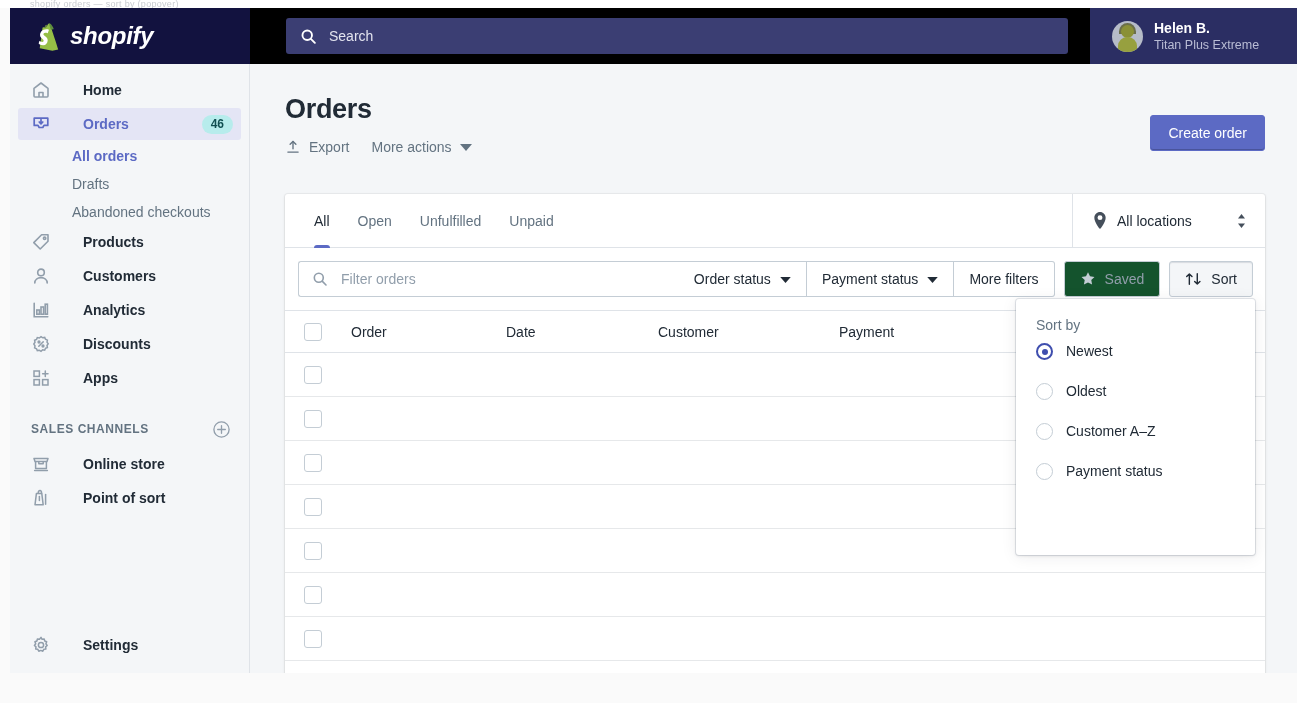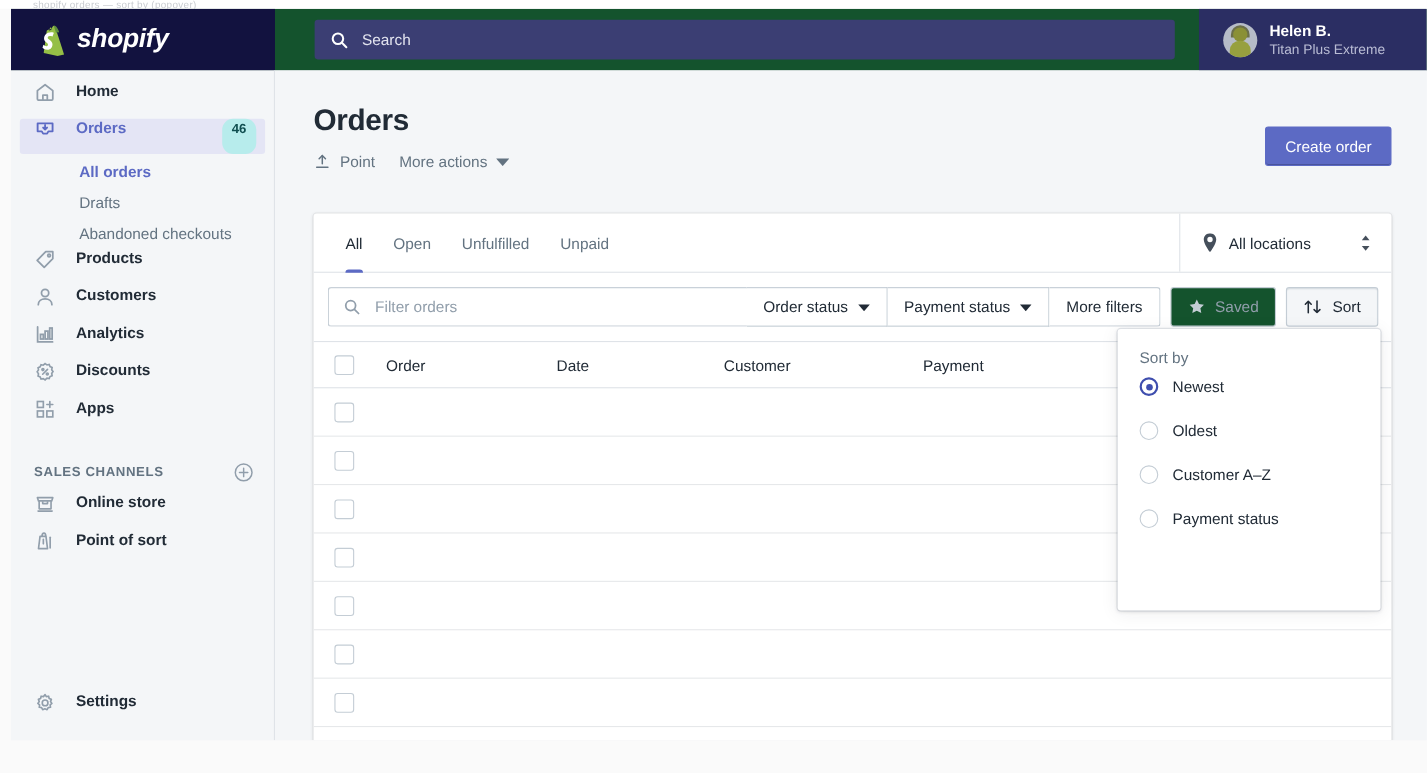--- a/index.html
+++ b/index.html
@@ -20,21 +20,21 @@
   .app {
     position: absolute; top: 8px; left: 10px;
     width: 1287px; height: 665px;
     background: #f4f6f8;
     overflow: hidden;
   }
 
   
   .topbar {
     position: absolute; top: 0; left: 0; width: 1287px; height: 56px;
-    background: #14532d;
+    background: #000000;
     display: flex; align-items: center;
   }
   .topbar-logo {
     width: 240px; height: 56px;
     background: #12123f;
     display: flex; align-items: center; padding-left: 22px;
     gap: 9px;
   }
   .logo-bag { width: 29px; height: 31px; display:block; }
   .logo-word {
@@ -72,23 +72,23 @@
 
   
   .sidebar {
     position: absolute; top: 56px; left: 0;
     width: 240px; height: 609px;
     background: #f4f6f8;
     border-right: 1px solid #dfe3e8;
     padding-top: 10px;
   }
   .nav-item {
-    display: flex; 
+    display: flex; align-items: center;
     height: 32px; margin: 0 8px 2px 8px; padding: 0 8px 0 13px;
-    border-radius: 3px; gap: 18px;
+    border-radius: 3px; gap: 32px;
     color: #212b36; font-size: 14px; font-weight: 600;
     cursor: pointer; position: relative;
   }
   .nav-item.active { background: #e4e5f5; color: #5c6ac4; }
   .nav-item .ico { width: 20px; height: 20px; flex: 0 0 auto; display:block; }
   .nav-badge {
     margin-left: auto; background: #b7ecec; color: #104f51;
     font-size: 12px; font-weight: 600; border-radius: 10px;
     padding: 2px 9px; line-height: 15px;
   }
@@ -429,21 +429,21 @@
       <div class="page-title">Orders</div>
       <div class="page-actions">
         <button class="plain-btn">
           <span>
             <svg width="16" height="16" viewBox="0 0 20 20" fill="none" stroke="#637381" stroke-width="1.7" stroke-linecap="round">
               <path d="M10 3.2v9"></path>
                 <path d="M6.4 6.6 10 3l3.6 3.6"></path>
                 <path d="M3.6 16.4h12.8"></path>
             </svg>
           </span>
-          <span>Point</span>
+          <span>Export</span>
         </button>
         <button class="plain-btn">
           <span>More actions</span>
           <span>
             <svg width="12" height="8" viewBox="0 0 12 8">
                 <path d="M0 1h12L6 8z" fill="#637381"></path>
               </svg>
           </span>
         </button>
       </div>

